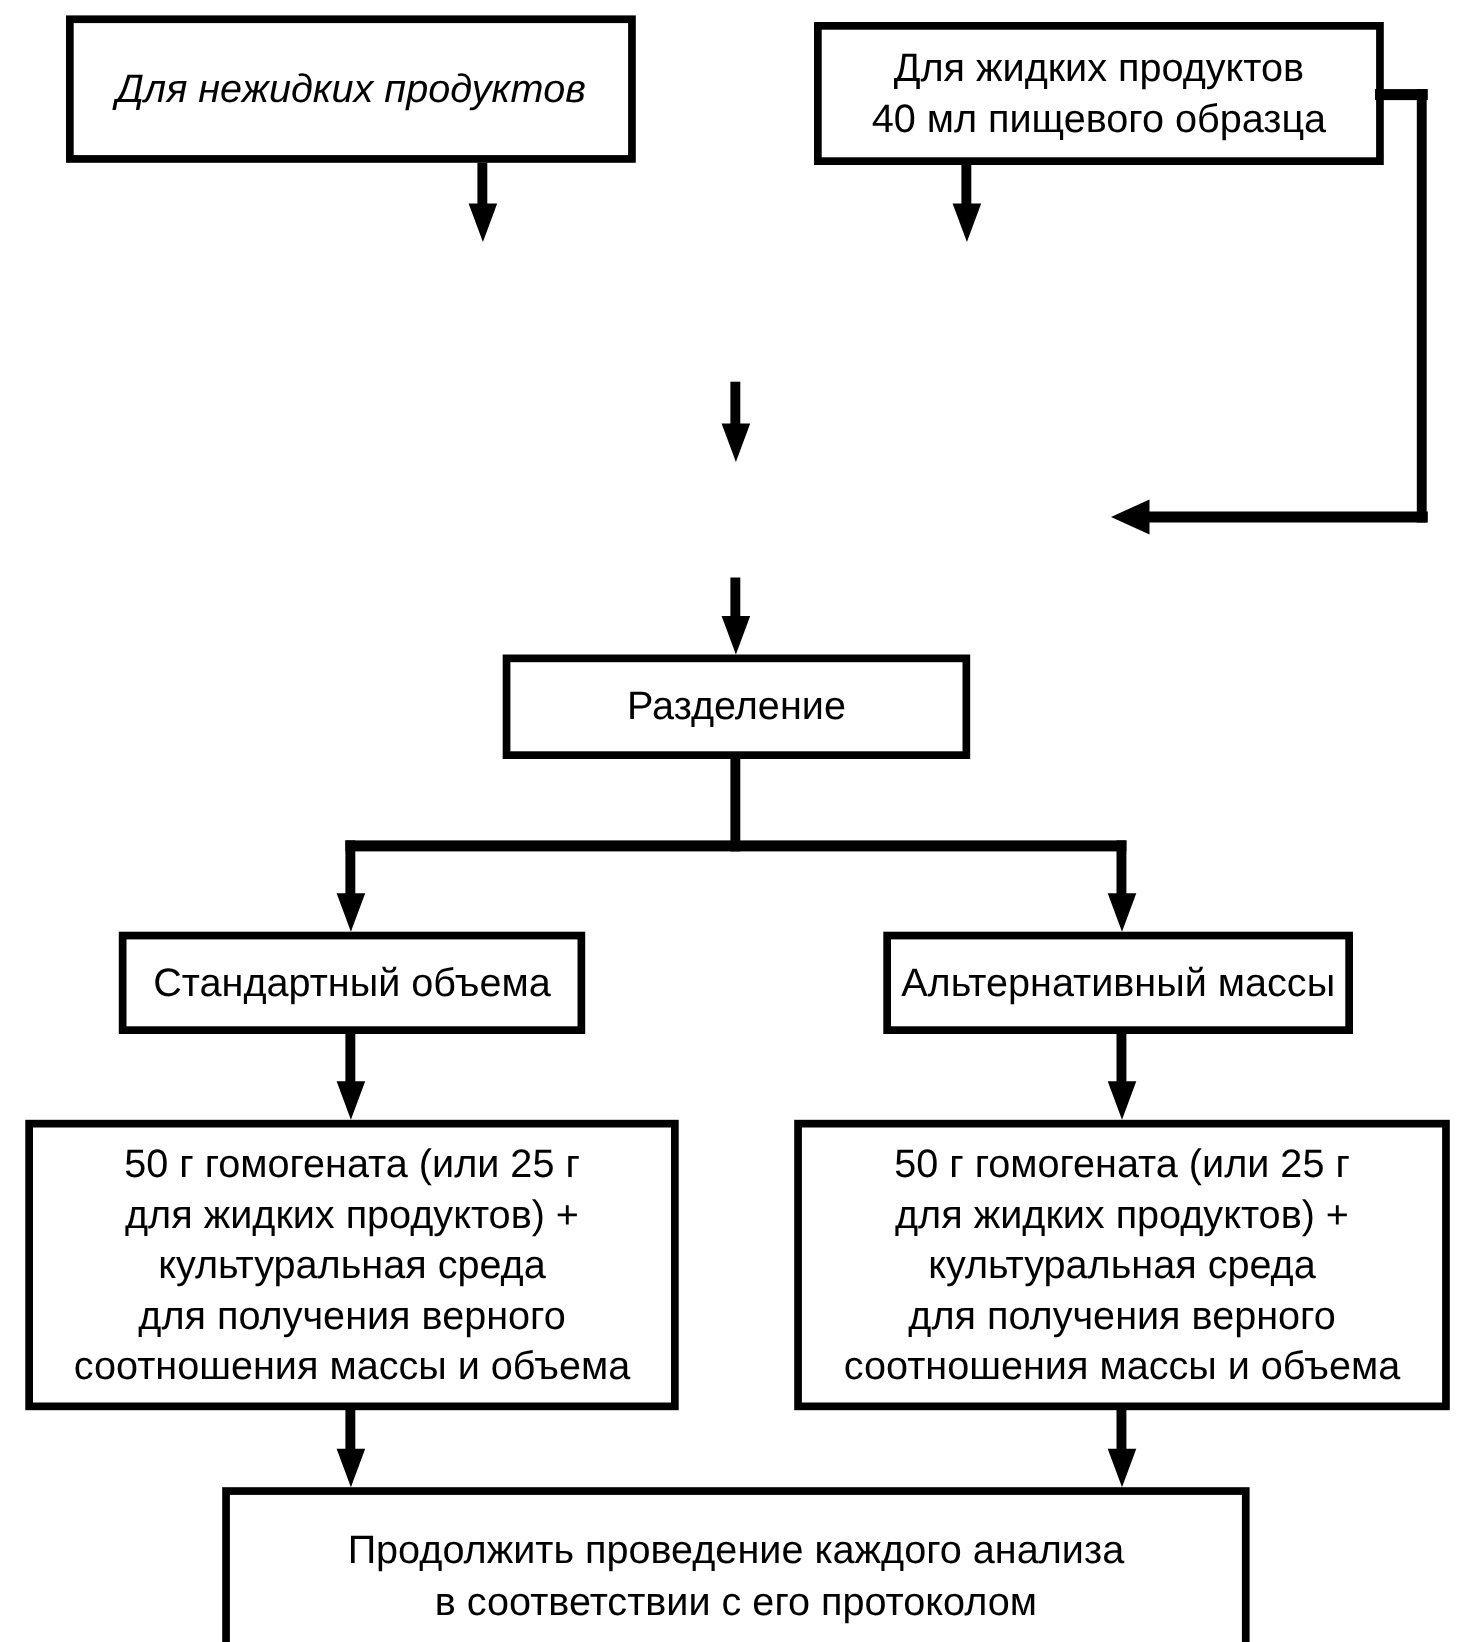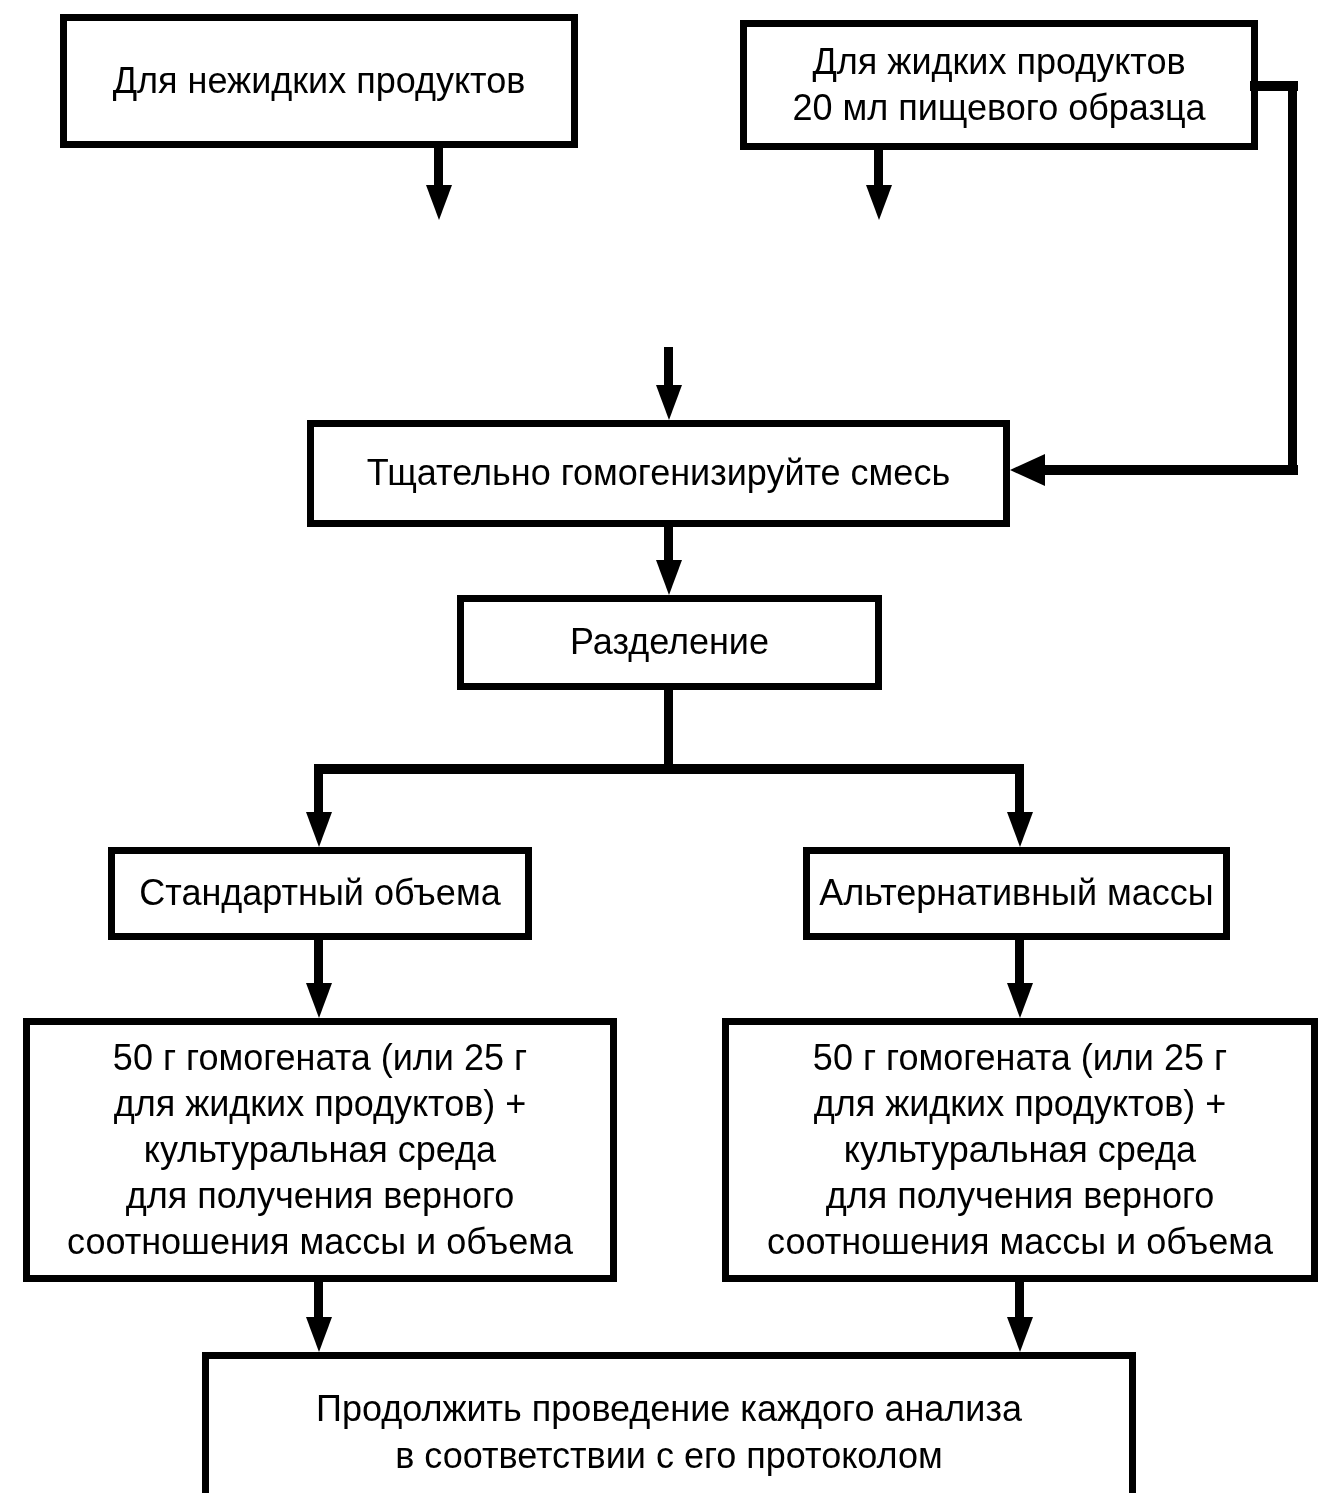--- a/index.html
+++ b/index.html
@@ -35,21 +35,21 @@
     border-top: 35px solid #000000;
   }
   .ah-left {
     position: absolute; width: 0; height: 0;
     border-top: 16px solid transparent;
     border-bottom: 16px solid transparent;
     border-right: 35px solid #000000;
   }
 
   
-  #b-nonliquid   { left: 60px;  top: 14px;   width: 518px; height: 134px; }
+  #b-nonliquid   { left: 60px;  top: 14px;   width: 518px; height: 134px; font-style: italic; }
   #b-liquid      { left: 740px; top: 20px;   width: 518px; height: 130px; }
   #b-dilution    { left: 307px; top: 219px;  width: 703px; height: 130px; }
   #b-homogenize  { left: 307px; top: 420px;  width: 703px; height: 107px; }
   #b-separation  { left: 457px; top: 595px;  width: 425px; height: 95px; text-align: right;  }
   #b-standard    { left: 108px; top: 847px;  width: 424px; height: 93px;  }
   #b-alternative { left: 803px; top: 847px;  width: 427px; height: 93px;  }
   #b-std-sample  { left: 23px;  top: 1018px; width: 594px; height: 264px; }
   #b-alt-sample  { left: 722px; top: 1018px; width: 596px; height: 264px; }
   #b-final       { left: 202px; top: 1352px; width: 934px; height: 161px; }
 </style>
@@ -57,27 +57,24 @@
 <body>
 
 <div class="canvas">
 
   <div class="node" id="b-nonliquid">
     <span class="txt">Для нежидких продуктов</span>
   </div>
 
   <div class="node" id="b-liquid">
     <span class="txt">Для жидких продуктов
-20 мл пищевого образца</span>
+40 мл пищевого образца</span>
   </div>
 
 
-  <div class="node" id="b-homogenize">
-    <span class="txt">Тщательно гомогенизируйте смесь</span>
-  </div>
 
   <div class="node" id="b-separation">
     <span class="txt">Разделение</span>
   </div>
 
   <div class="node" id="b-standard">
     <span class="txt">Стандартный объема</span>
   </div>
 
   <div class="node" id="b-alternative">

